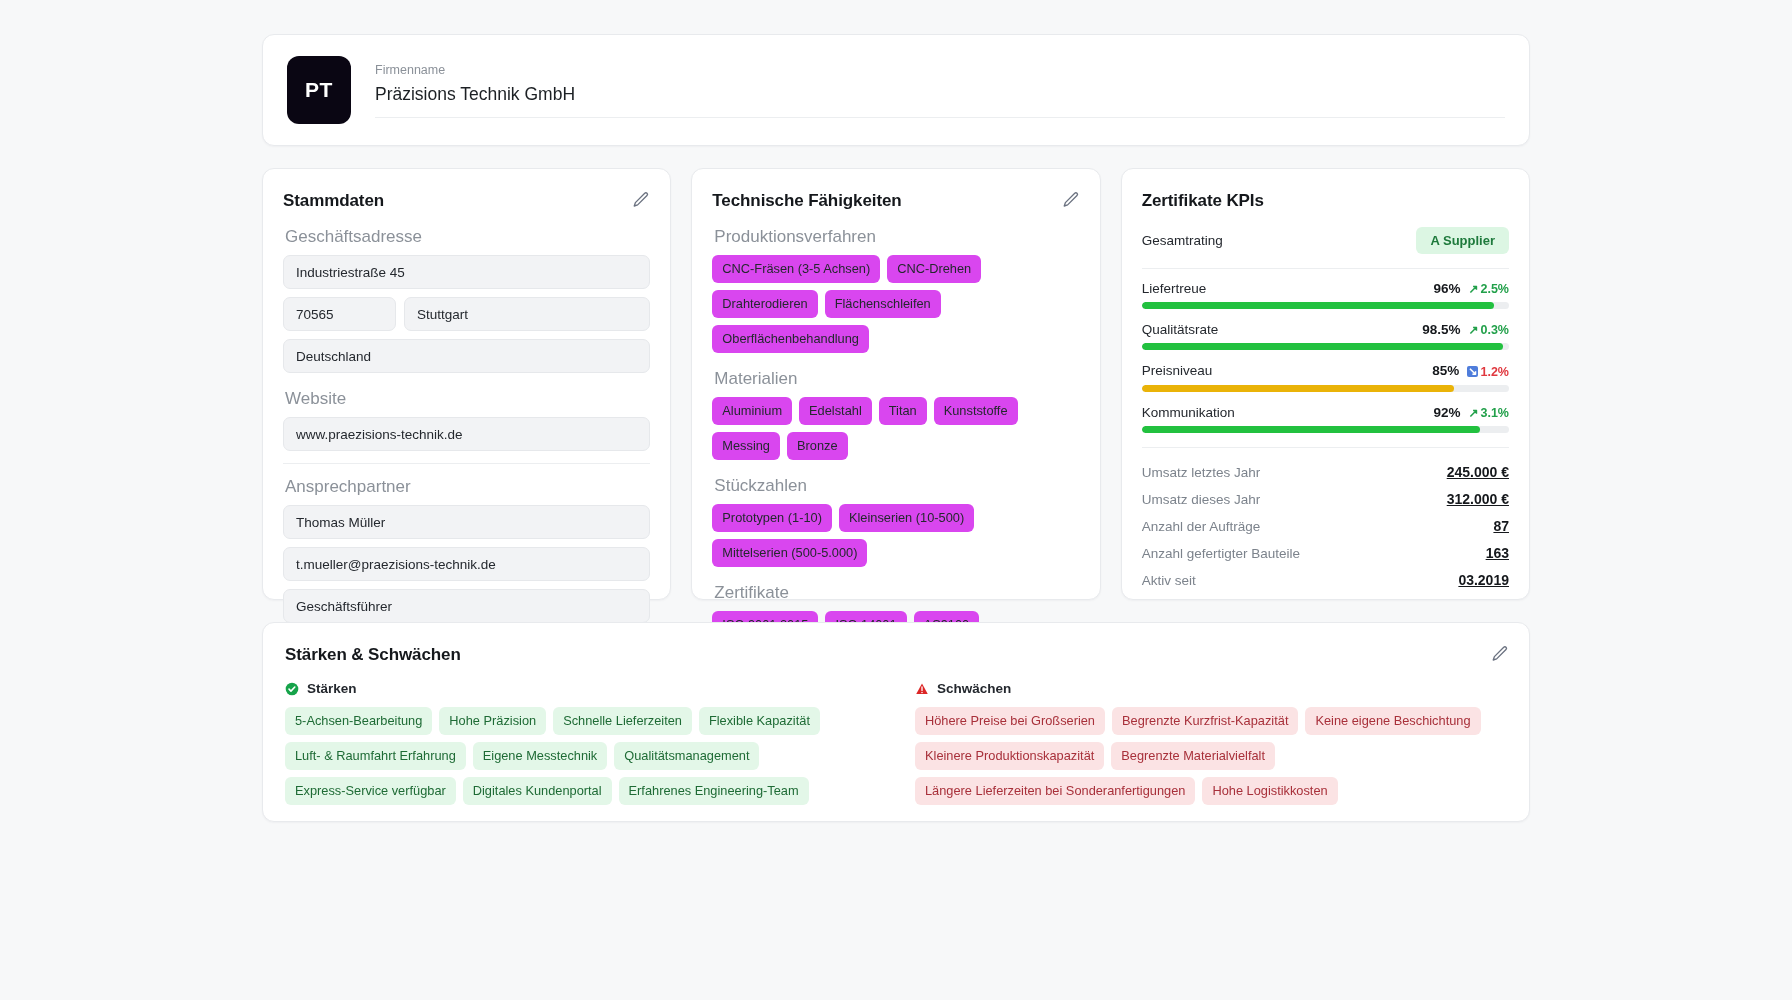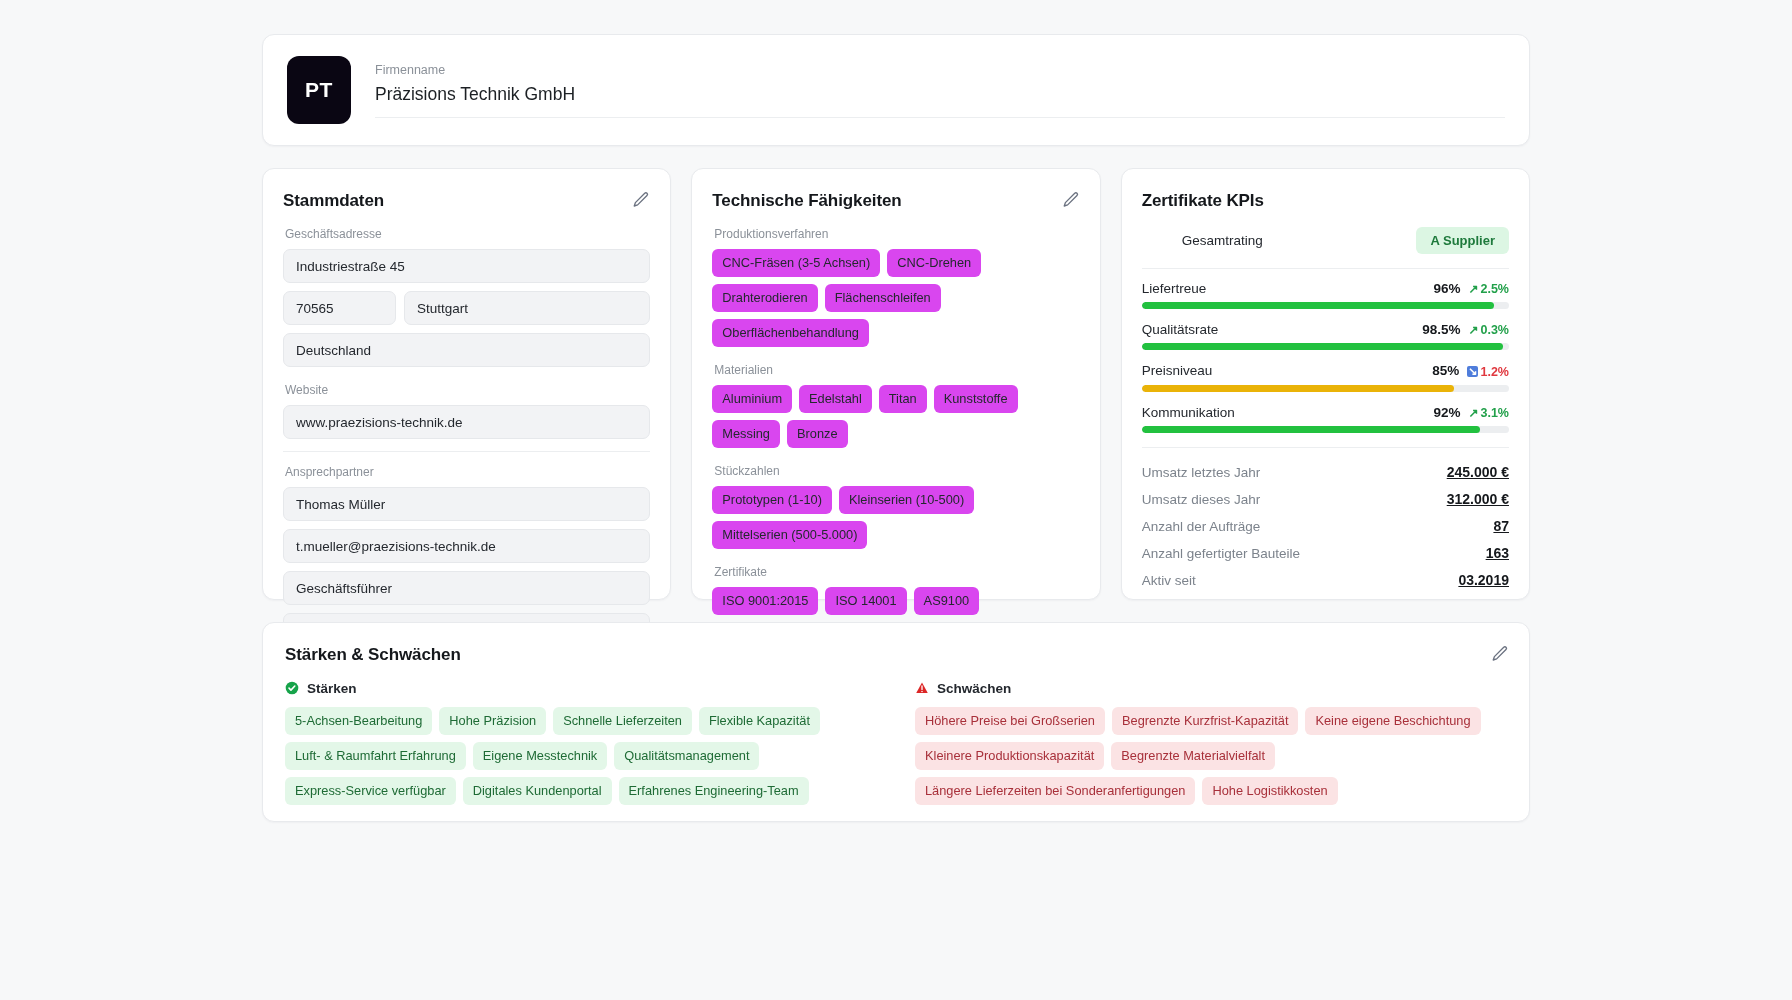--- a/index.html
+++ b/index.html
@@ -42,21 +42,21 @@
   .col-2 { height: 432px; }
   .col-3 { height: 432px; }
 
   .card-title { font-size: 17px; font-weight: 700; color: #15181c; margin-bottom: 16px; letter-spacing: -.1px; }
   .edit-icon {
     position: absolute; top: 22px; right: 20px;
     width: 18px; height: 18px; cursor: pointer;
   }
   .edit-icon svg { display: block; width: 18px; height: 18px; }
 
-  .group-label { font-size: 12px; color: #8b9199; margin: 0 0 8px 2px; }
+  .group-label { font-size: 17px; color: #8b9199; margin: 0 0 8px 2px; }
   .group-label.spaced { margin-top: 16px; }
 
   .inp {
     background: #f2f3f5; border: 1px solid #e6e8eb; border-radius: 7px;
     height: 34px; display: flex; align-items: center; padding: 0 12px;
     font-size: 13.5px; color: #24282e; margin-bottom: 8px; width: 100%;
     overflow: hidden; white-space: nowrap;
   }
   .inp-row { display: flex; gap: 8px; }
   .inp-row .inp.small { width: 113px; flex: 0 0 113px; }
@@ -66,21 +66,21 @@
   
   .chips { display: flex; flex-wrap: wrap; gap: 7px; margin-bottom: 4px; }
   .chip {
     background: #d946ef; border-radius: 6px; padding: 6px 10px;
     font-size: 12.8px; color: #24282e; white-space: nowrap; line-height: 1.25;
   }
   .chip-green { background: #e3f7e8; color: #1e6b35; }
   .chip-red   { background: #fbe3e4; color: #a8303a; }
 
   
-  .kpi-top { display: flex; align-items: center; justify-content: space-between; margin-bottom: 4px; margin-left: 40px; }
+  .kpi-top { display: flex; align-items: center; justify-content: space-between; margin-bottom: 4px; }
   .kpi-top-label { font-size: 13.5px; color: #24282e; }
   .rating-badge {
     background: #dcf6e3; color: #1e7a3c; font-size: 13px; font-weight: 600;
     border-radius: 6px; padding: 6px 14px;
   }
   .kpi-divider { height: 1px; background: #eceef0; margin: 14px 0 12px 0; }
   .kpi-row { margin-bottom: 13px; }
   .kpi-head { display: flex; align-items: baseline; justify-content: space-between; margin-bottom: 6px; }
   .kpi-name { font-size: 13.5px; color: #24282e; }
   .kpi-right { display: flex; align-items: baseline; gap: 8px; }
@@ -98,21 +98,21 @@
 
   .stats { margin-top: 16px; }
   .stat-row { display: flex; justify-content: space-between; align-items: baseline; margin-bottom: 11px; }
   .stat-label { font-size: 13.5px; color: #7c838c; }
   .stat-value { font-size: 14px; font-weight: 700; color: #15181c; text-decoration: underline; }
 
   
   .sw-card { margin-top: 22px; padding: 22px 18px 26px 22px; position: relative; height: 200px; }
   .sw-cols { display: flex; gap: 34px; margin-top: 16px; }
   .sw-col { flex: 1 1 0; min-width: 0; }
-  .sw-head { display: flex; align-items: flex-start; gap: 8px; margin-bottom: 11px; }
+  .sw-head { display: flex; align-items: center; gap: 8px; margin-bottom: 11px; }
   .sw-head-text { font-size: 13.5px; font-weight: 600; color: #24282e; }
   .ico-circle { width: 14px; height: 14px; display: block; }
 </style>
 </head>
 <body>
 
 <div class="page">
 
   <div class="card header-card">
     <div class="logo-badge">

